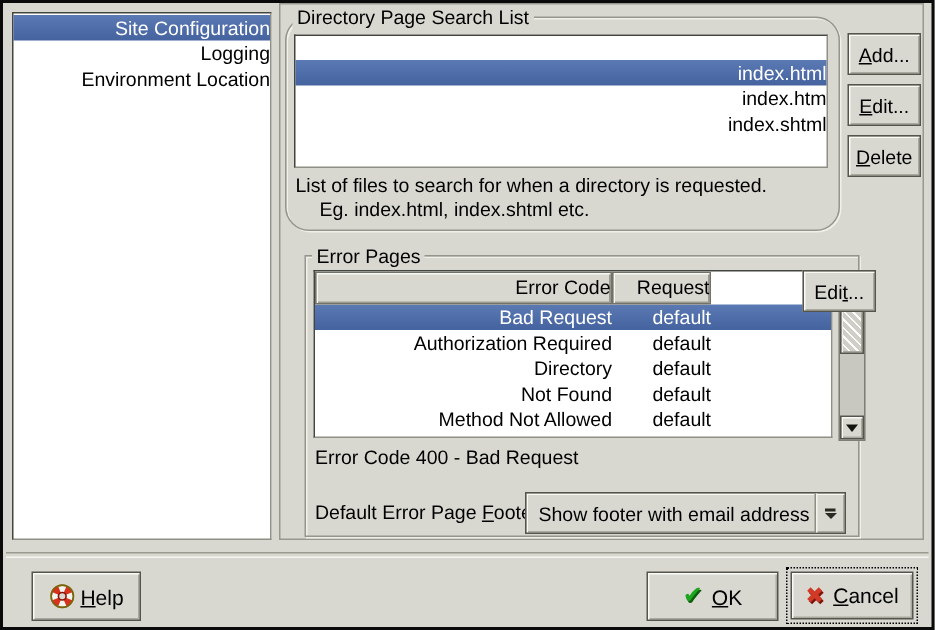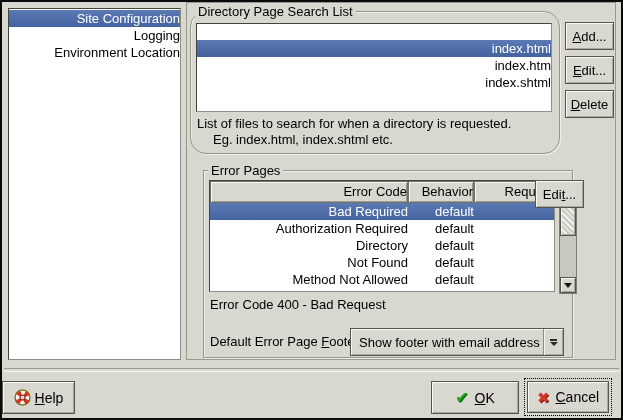--- a/index.html
+++ b/index.html
@@ -117,25 +117,24 @@
   <div class="btn" style="left:565px;top:22px;width:47px;height:26px;"><u>A</u>dd...</div>
   <div class="btn" style="left:565px;top:56px;width:47px;height:26px;"><u>E</u>dit...</div>
   <div class="btn" style="left:565px;top:90px;width:47px;height:26px;"><u>D</u>elete</div>
 
   <div class="frame" style="left:190px;top:170px;width:368px;height:186px;margin-left:13px;">
     <span class="frame-legend">Error Pages</span>
 
     <div class="sunken" style="position:absolute;left:5px;top:9px;width:346px;height:112px;box-sizing:border-box;">
       <div class="thead">
         <div class="th">Error Code</div>
-        <div class="th">Behavior</div>
         <div class="th">Request</div>
       </div>
       <div class="grid-row selected-row">
-        <div class="cell">Bad Required</div>
+        <div class="cell">Bad Request</div>
         <div class="cell">default</div>
         <div class="cell"></div>
       </div>
       <div class="grid-row">
         <div class="cell">Authorization Required</div>
         <div class="cell">default</div>
         <div class="cell"></div>
       </div>
       <div class="grid-row">
         <div class="cell">Directory</div>
@@ -175,21 +174,21 @@
     <span class="combo-text">Show footer with email address</span>
     <span class="combo-sep"></span>
     <span class="combo-arrow">
       <span class="bar"></span>
         <span class="tri"></span>
     </span>
   </div>
 
   <div class="abs separator"></div>
 
-  <div class="btn bottom-btn" style="left:2px;top:381px;width:71px;height:31px;">
+  <div class="btn bottom-btn" style="left:21px;top:381px;width:71px;height:31px;">
     <svg width="17" height="17" viewBox="0 0 16 16" style="margin-right:4px;">
       <circle cx="8" cy="8" r="7" fill="#f4f4ee" stroke="#8a7410" stroke-width="1"></circle>
       <circle cx="8" cy="8" r="4.6" fill="none" stroke="#d8311c" stroke-width="4.2" stroke-dasharray="3.6 3.6" transform="rotate(22 8 8)"></circle>
       <circle cx="8" cy="8" r="2.4" fill="#d8d8d1" stroke="#8a1208" stroke-width="1"></circle>
       <circle cx="8" cy="8" r="7" fill="none" stroke="#6e5c0c" stroke-width="1" opacity="0.6"></circle>
     </svg>
     <span><u>H</u>elp</span>
   </div>
 
   <div class="btn bottom-btn" style="left:431px;top:381px;width:86px;height:31px;">

